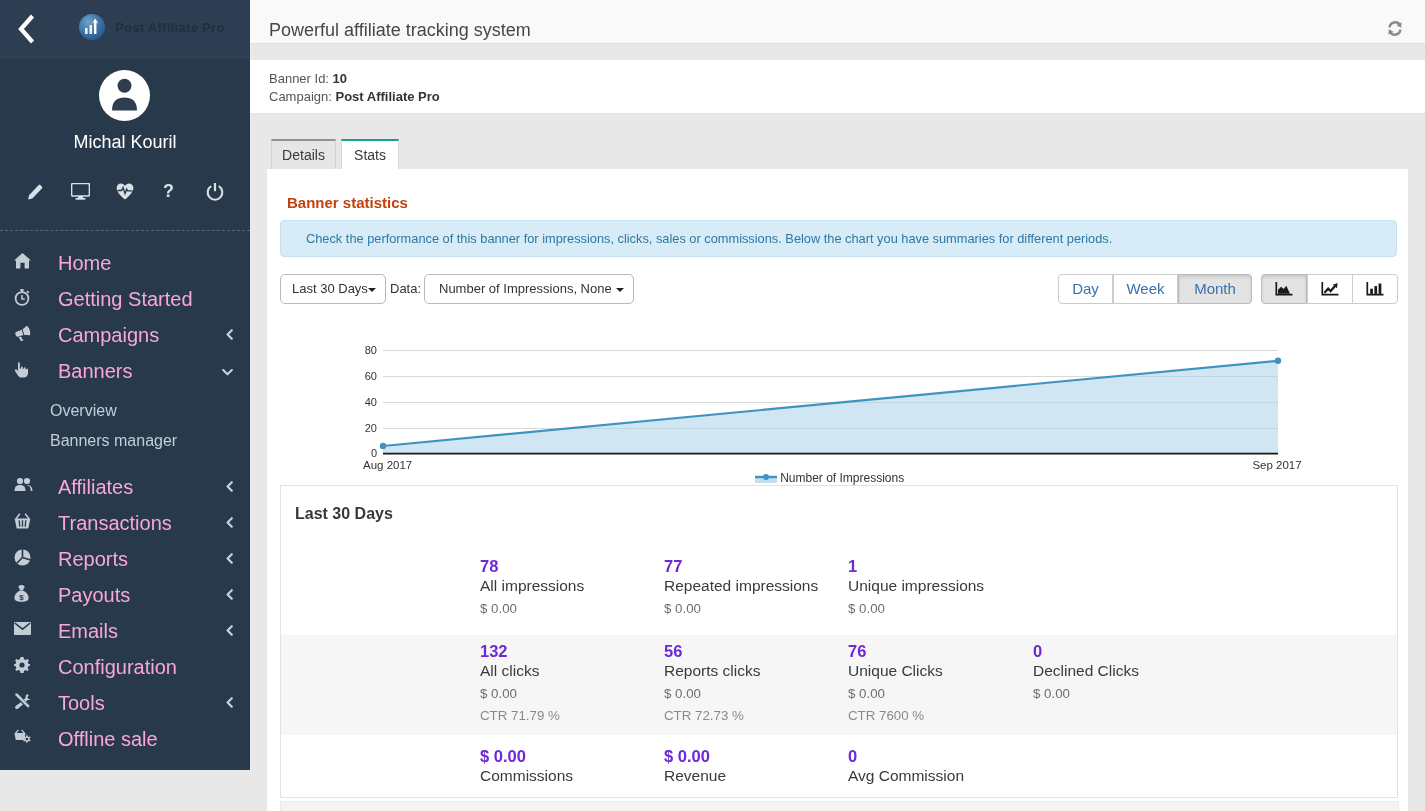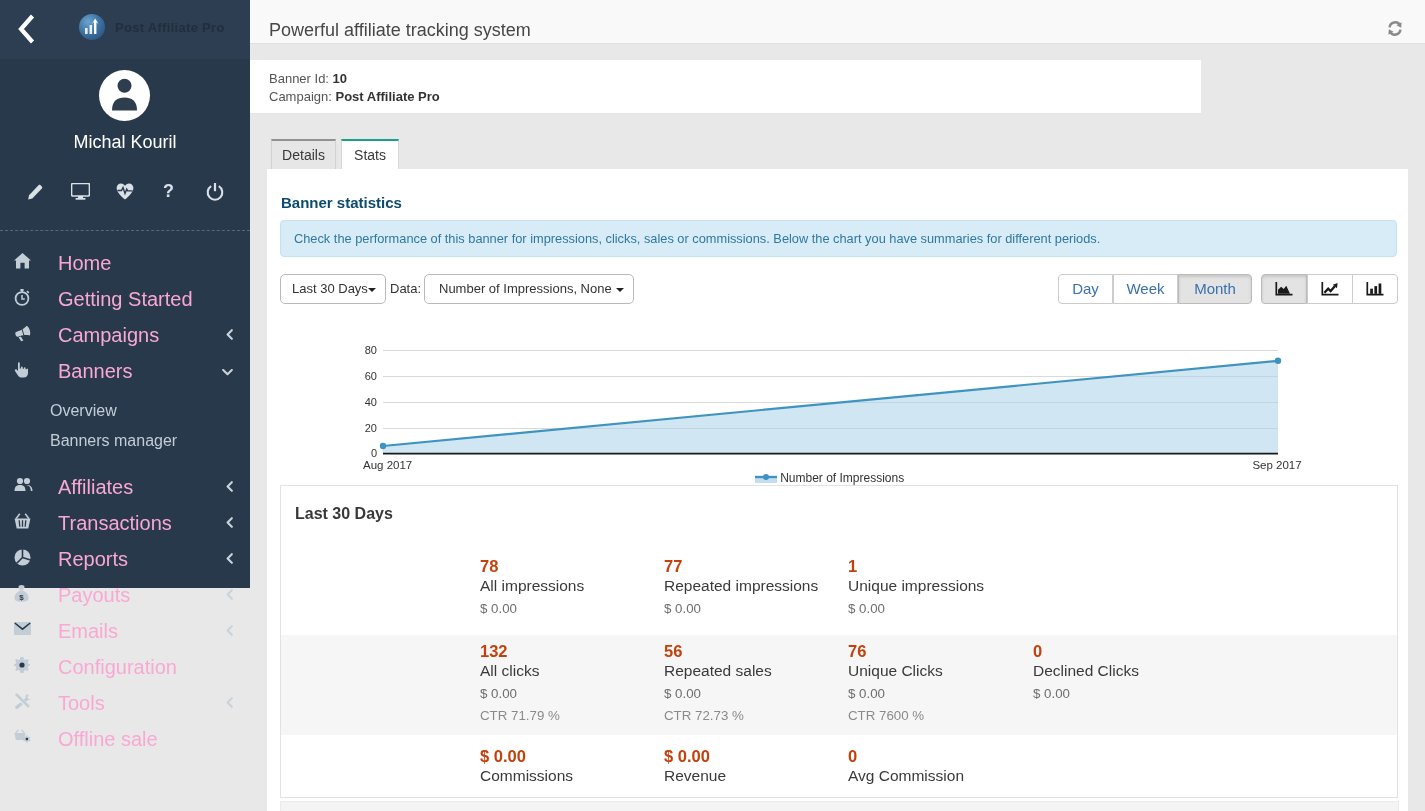--- a/index.html
+++ b/index.html
@@ -1,20 +1,20 @@
 <!DOCTYPE html>
 <html><head>
 <meta charset="utf-8">
 <style>
 * { margin:0; padding:0; box-sizing:border-box; }
 html,body { width:1425px; height:811px; overflow:hidden; font-family:"Liberation Sans", sans-serif; }
 body { position:relative; background:#e8e8e8; }
 
 
-#sidebar { position:absolute; left:0; top:0; width:250px; height:588px; background:#28394c; }
+#sidebar { position:absolute; left:0; top:0; width:250px; height:770px; background:#28394c; }
 #sbhead { position:absolute; left:0; top:0; width:250px; height:59px; background:#2d3e52; }
 #backarrow { position:absolute; left:17px; top:14px; }
 #logo { position:absolute; left:79px; top:14px; }
 #logotext { position:absolute; left:115px; top:20px; font-size:13px; font-weight:bold; color:#222e3d; letter-spacing:.3px; }
 #avatar { position:absolute; left:99px; top:70px; width:51px; height:51px; border-radius:50%; background:#fff; }
 #uname { position:absolute; left:0; top:132px; width:250px; text-align:center; color:#fff; font-size:18px; }
 #iconrow { position:absolute; left:0; top:183px; width:250px; height:20px; }
 #iconrow .ic { position:absolute; top:0; color:#d9e0e6; }
 #dash { position:absolute; left:0; top:230px; width:250px; border-top:1px dashed #55687c; }
 .nav { position:absolute; left:0; top:243px; width:250px; }
@@ -24,31 +24,31 @@
 .ni .chev { position:absolute; right:17px; top:50%; margin-top:-7px; }
 .subnav { padding:8px 0 12px 0; }
 .sni { position:relative; height:30px; }
 .sni .ntxt { position:absolute; left:50px; top:50%; margin-top:-8px; font-size:16px; color:#c3cdd6; }
 
 
 #main { position:absolute; left:250px; top:0; width:1175px; height:811px; background:#e8e8e8; }
 #pagehead { position:absolute; left:0; top:0; width:1175px; height:44px; background:#f9f9f9; border-bottom:1px solid #e0e0e0; }
 #ptitle { position:absolute; left:19px; top:20px; font-size:18px; color:#474747; }
 #refresh { position:absolute; right:23px; top:21px; }
-#idsec { position:absolute; left:0; top:60px; width:951px; height:54px; background:#fff; border-bottom:1px solid #e4e4e4; }
+#idsec { position:absolute; left:0; top:60px; width:1175px; height:54px; background:#fff; border-bottom:1px solid #e4e4e4; }
 #idsec .ln { position:absolute; left:19px; font-size:13px; color:#555; }
 #idsec b { color:#333; }
 .tab { position:absolute; top:139px; height:30px; font-size:14px; color:#3a3a3a; text-align:center; line-height:28px; }
 #tabdetails { left:21px; width:65px; background:#e6e6e6; border:1px solid #d2d2d2; border-top:2px solid #919191; border-bottom:none; }
 #tabstats { left:91px; width:58px; background:#fff; border:1px solid #d8d8d8; border-top:2px solid #18a189; border-bottom:none; height:31px; }
 #panel { position:absolute; left:17px; top:169px; width:1141px; height:642px; background:#fff; }
 
 
-#bstat { position:absolute; left:14px; top:25px; font-size:15px; font-weight:bold; color:#0c4a6e; }
-#alert { position:absolute; left:13px; top:51px; width:1117px; height:37px; background:#d7ecf6; border:1px solid #c2e4f0; border-radius:4px; color:#3077a2; font-size:12.8px; line-height:35px; padding-left:13px; }
+#bstat { position:absolute; left:20px; top:25px; font-size:15px; font-weight:bold; color:#c2410c; }
+#alert { position:absolute; left:13px; top:51px; width:1117px; height:37px; background:#d7ecf6; border:1px solid #c2e4f0; border-radius:4px; color:#3077a2; font-size:12.8px; line-height:35px; padding-left:25px; }
 .sel { position:absolute; top:105px; height:30px; background:#fff; border:1px solid #b9b9b9; border-radius:5px; font-size:13px; color:#333; line-height:28px; }
 .sel .caret { position:absolute; right:9px; top:13px; width:0; height:0; border-left:4px solid transparent; border-right:4px solid transparent; border-top:4px solid #222; }
 #sel1 { left:13px; width:106px; padding-left:11px; }
 #sel2 { left:157px; width:210px; padding-left:14px; }
 #datalbl { position:absolute; left:123px; top:112px; font-size:13px; color:#333; }
 .btn { position:absolute; top:105px; height:30px; background:#fff; border:1px solid #ccc; text-align:center; line-height:28px; font-size:15px; color:#3a70ad; }
 .btn.first { border-radius:4px 0 0 4px; }
 .btn.last { border-radius:0 4px 4px 0; }
 .ibtn.first { border-radius:4px 0 0 4px; }
 .ibtn.last { border-radius:0 4px 4px 0; }
@@ -57,21 +57,21 @@
 .ibtn svg { position:absolute; left:50%; top:50%; transform:translate(-50%,-50%); }
 .ibtn.pressed { background:#e3e3e3; box-shadow:inset 0 2px 3px rgba(0,0,0,.12); border-color:#bbb; }
 
 #chart { position:absolute; left:13px; top:171px; }
 #legend { position:absolute; left:-8px; top:302px; width:1141px; text-align:center; font-size:12px; color:#333; }
 
 #spanel { position:absolute; left:13px; top:316px; width:1118px; height:313px; background:#fff; border:1px solid #e2e2e2; }
 #sphead { position:absolute; left:14px; top:19px; font-size:16px; font-weight:bold; color:#383838; }
 #grayband { position:absolute; left:0; top:149px; width:1116px; height:100px; background:#f6f6f6; }
 .cell { position:absolute; width:184px; }
-.cell .num { font-size:16.5px; font-weight:bold; color:#c2410c; line-height:19px; }
+.cell .num { font-size:16.5px; font-weight:bold; color:#6d28d9; line-height:19px; }
 .cell .lbl { font-size:15.5px; color:#3a3a3a; line-height:19px; margin-bottom:4px; }
 .cell .usd { font-size:13.3px; color:#6e6e6e; line-height:19px; margin-bottom:3px; }
 .cell .ctr { font-size:13.3px; color:#8a8a8a; line-height:19px; }
 #strip { position:absolute; left:13px; top:632px; width:1119px; height:10px; background:#f4f4f4; border:1px solid #eaeaea; border-bottom:none; }
 </style>
 </head>
 <body>
 
 <div id="sidebar">
   <div id="sbhead">
@@ -344,21 +344,21 @@
           <div class="usd">$ 0.00</div>
         </div>
       <div class="cell" style="left:199px; top:156px;">
           <div class="num">132</div>
           <div class="lbl">All clicks</div>
           <div class="usd">$ 0.00</div>
           <div class="ctr">CTR 71.79 %</div>
         </div>
       <div class="cell" style="left:383px; top:156px;">
           <div class="num">56</div>
-          <div class="lbl">Repeated sales</div>
+          <div class="lbl">Reports clicks</div>
           <div class="usd">$ 0.00</div>
           <div class="ctr">CTR 72.73 %</div>
         </div>
       <div class="cell" style="left:567px; top:156px;">
           <div class="num">76</div>
           <div class="lbl">Unique Clicks</div>
           <div class="usd">$ 0.00</div>
           <div class="ctr">CTR 7600 %</div>
         </div>
       <div class="cell" style="left:752px; top:156px;">

